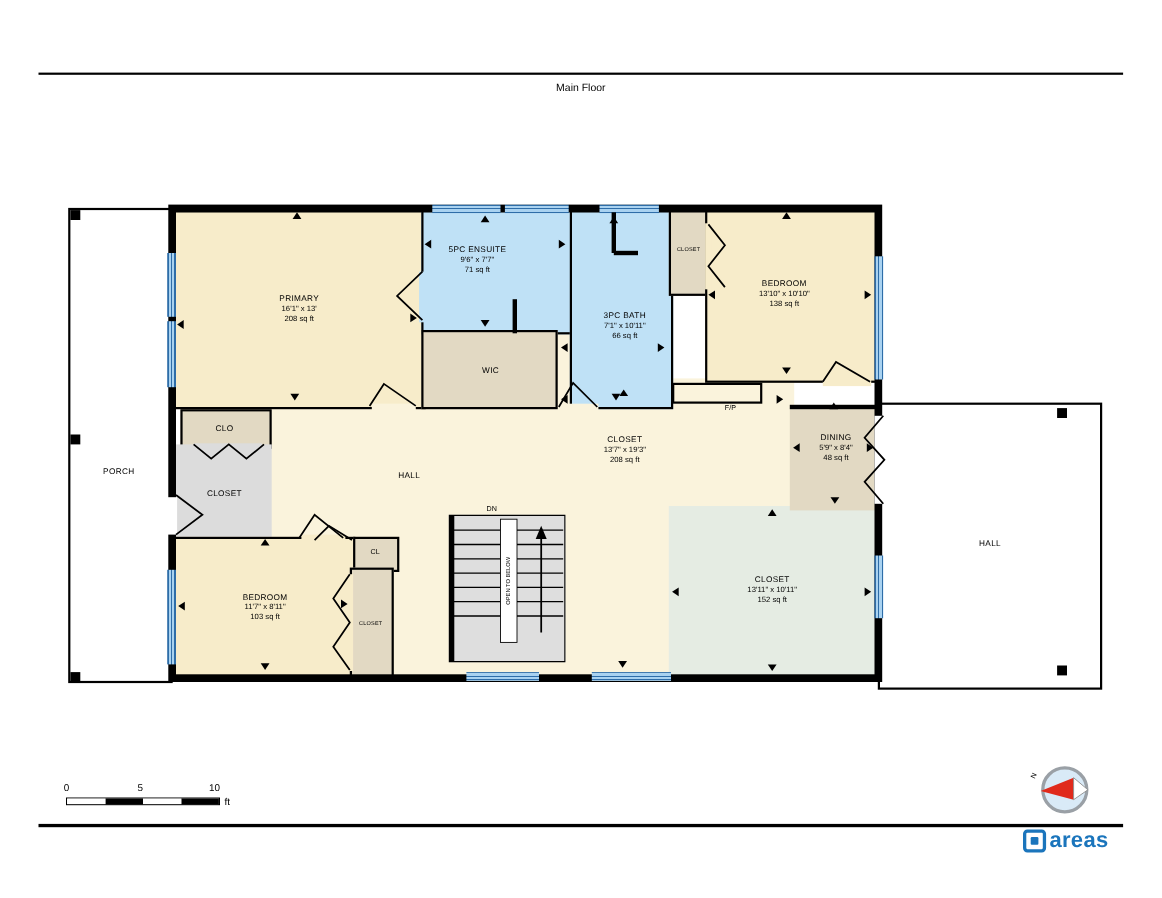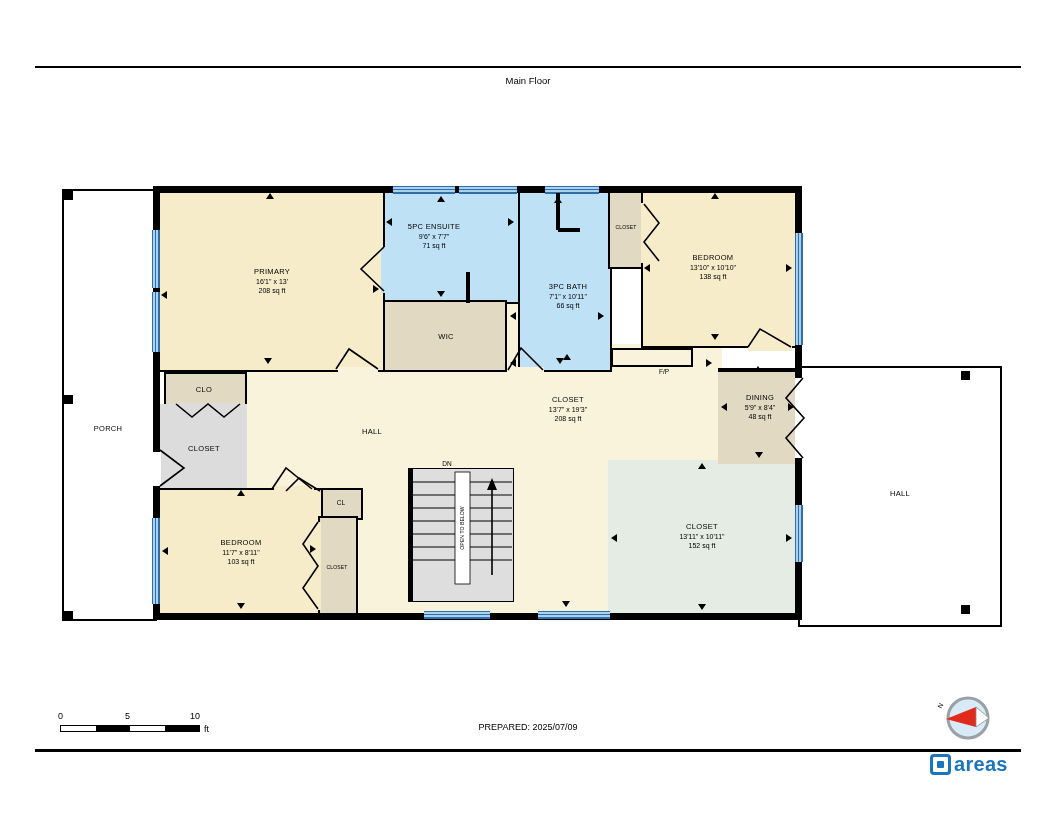--- a/index.html
+++ b/index.html
@@ -245,21 +245,20 @@
   <div class="scale-num" style="left:125px;top:711px">5</div>
   <div class="scale-num" style="left:190px;top:711px">10</div>
   <div class="scale-bar">
     <div class="seg-w"></div>
     <div class="seg-b"></div>
     <div class="seg-w"></div>
     <div class="seg-b"></div>
   </div>
   <div class="scale-num" style="left:204px;top:724px">ft</div>
 
-  <div class="prepared">PREPARED: 2025/07/09</div>
   <div class="footer-rule"></div>
 
   <div class="iguide">
     <span class="ig-mark"></span>
     <span class="ig-text">areas</span>
   </div>
 
   <svg class="overlay" style="left:928px;top:692px" width="84" height="55" viewBox="0 0 84 55">
     <circle cx="40" cy="26" r="20" fill="#D9EAF7" stroke="#9AA0A6" stroke-width="3"></circle>
     <polygon points="18,27 48,15 48,35" fill="var(--compass-red,#E02A1C)"></polygon>

